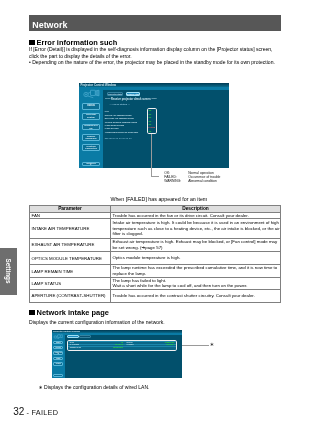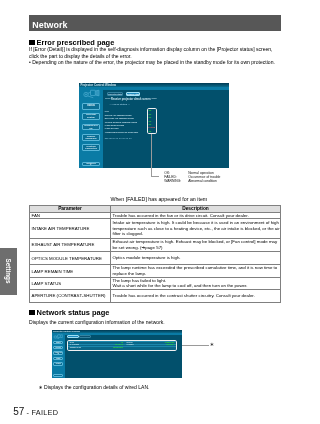--- a/index.html
+++ b/index.html
@@ -51,21 +51,21 @@
 
   <div class="side-tab">
     <span>Settings</span>
   </div>
 
   <div class="hdr">
     <span>Network</span>
   </div>
 
   <div class="sq" style="left:29px;top:39.6px;"></div>
-  <div class="h2" style="left:36.6px;top:37.8px;">Error prescribed page</div>
+  <div class="h2" style="left:36.6px;top:37.8px;">Error information such</div>
 
   <div class="bt" style="left:29px;top:46.4px;">If [Error (Detail)] is displayed in the self-diagnosis information display column on the [Projector status] screen,</div>
   <div class="bt" style="left:29px;top:52.5px;">click the part to display the details of the error.</div>
   <div class="bt" style="left:29px;top:59.4px;"><span>•&nbsp;</span><span>Depending on the nature of the error, the projector may be placed in the standby mode for its own protection.</span></div>
 
   <div class="caption" style="left:110.4px;top:195.5px;">When [FAILED] has appeared for an item</div>
   <table class="tbl">
    <colgroup>
         <col style="width:81px">
         <col>
@@ -188,21 +188,21 @@
 <div class="lead" style="left:150.6px;top:134.2px;width:0.9px;height:42.6px;"></div>
 <div class="lead" style="left:150.6px;top:176.4px;width:8.6px;height:0.9px;"></div>
   <div class="cal" style="left:164.3px;top:170.5px;">OK:</div>
   <div class="cal" style="left:188.2px;top:170.5px;">Normal operation</div>
   <div class="cal" style="left:164.3px;top:174.8px;">FAILED:</div>
   <div class="cal" style="left:188.2px;top:174.8px;">Occurrence of trouble</div>
   <div class="cal" style="left:164.3px;top:179.1px;">WARNING:</div>
   <div class="cal" style="left:188.2px;top:179.1px;">Abnormal condition</div>
 
   <div class="sq" style="left:29px;top:309.7px;"></div>
-  <div class="h2" style="left:36.6px;top:307.9px;">Network status page</div>
+  <div class="h2" style="left:36.6px;top:307.9px;">Network intake page</div>
   <div class="bt" style="left:29px;top:318.8px;">Displays the current configuration information of the network.</div>
 <div class="scr" style="left:52.0px;top:330.0px;width:129.5px;height:47.5px;">
   <div class="titlebar" style="height:3.2px;">
         <span style="font-size:2.2px;left:1.0px;top:0.25px;">Projector Control Window</span>
       </div>
   <div class="sidebar" style="top:3.2px;left:0;right:0;bottom:0;"></div>
   <div class="content" style="left:12.7px;top:4.6px;right:0;bottom:0;"></div>
   <svg style="position:absolute;left:1.2px;top:3.9px;width:10.4px;height:6.0px;" viewBox="0 0 38 22">
     <g fill="none" stroke="#59b6d8" stroke-width="1.9">
       <rect x="17" y="2.5" width="9.5" height="10.5" rx="0.8"></rect>
@@ -248,15 +248,15 @@
   <div class="itm" style="left:74.5px;top:11.5px;font-size:1.55px;">STATUS</div>
   <div class="stat" style="left:95px;top:11.5px;font-size:1.55px;color:#2fe32f;text-align:right;width:27.5px;">CONNECTED</div>
   <div class="itm" style="left:74.5px;top:14.2px;font-size:1.55px;">GATEWAY</div>
   <div class="stat" style="left:95px;top:14.2px;font-size:1.55px;color:#2fe32f;text-align:right;width:27.5px;">192.168.0.1</div>
 </div>
 <div class="hl-box" style="left:67.0px;top:339.9px;width:109.8px;height:10.9px;border-width:0.9px;"></div>
 <div class="lead" style="left:182.4px;top:344.5px;width:26.5px;height:0.8px;"></div>
 <div class="cal" style="left:209.8px;top:341.3px;font-size:5.2px;">∗</div>
   <div class="bt" style="left:38.4px;top:384.1px;">∗ Displays the configuration details of wired LAN.</div>
 
-  <div class="pagenum"><span>57</span><span class="eng"> - </span><span class="eng">FAILED</span></div>
+  <div class="pagenum"><span>32</span><span class="eng"> - </span><span class="eng">FAILED</span></div>
 
 </div>
 
 </body></html>

